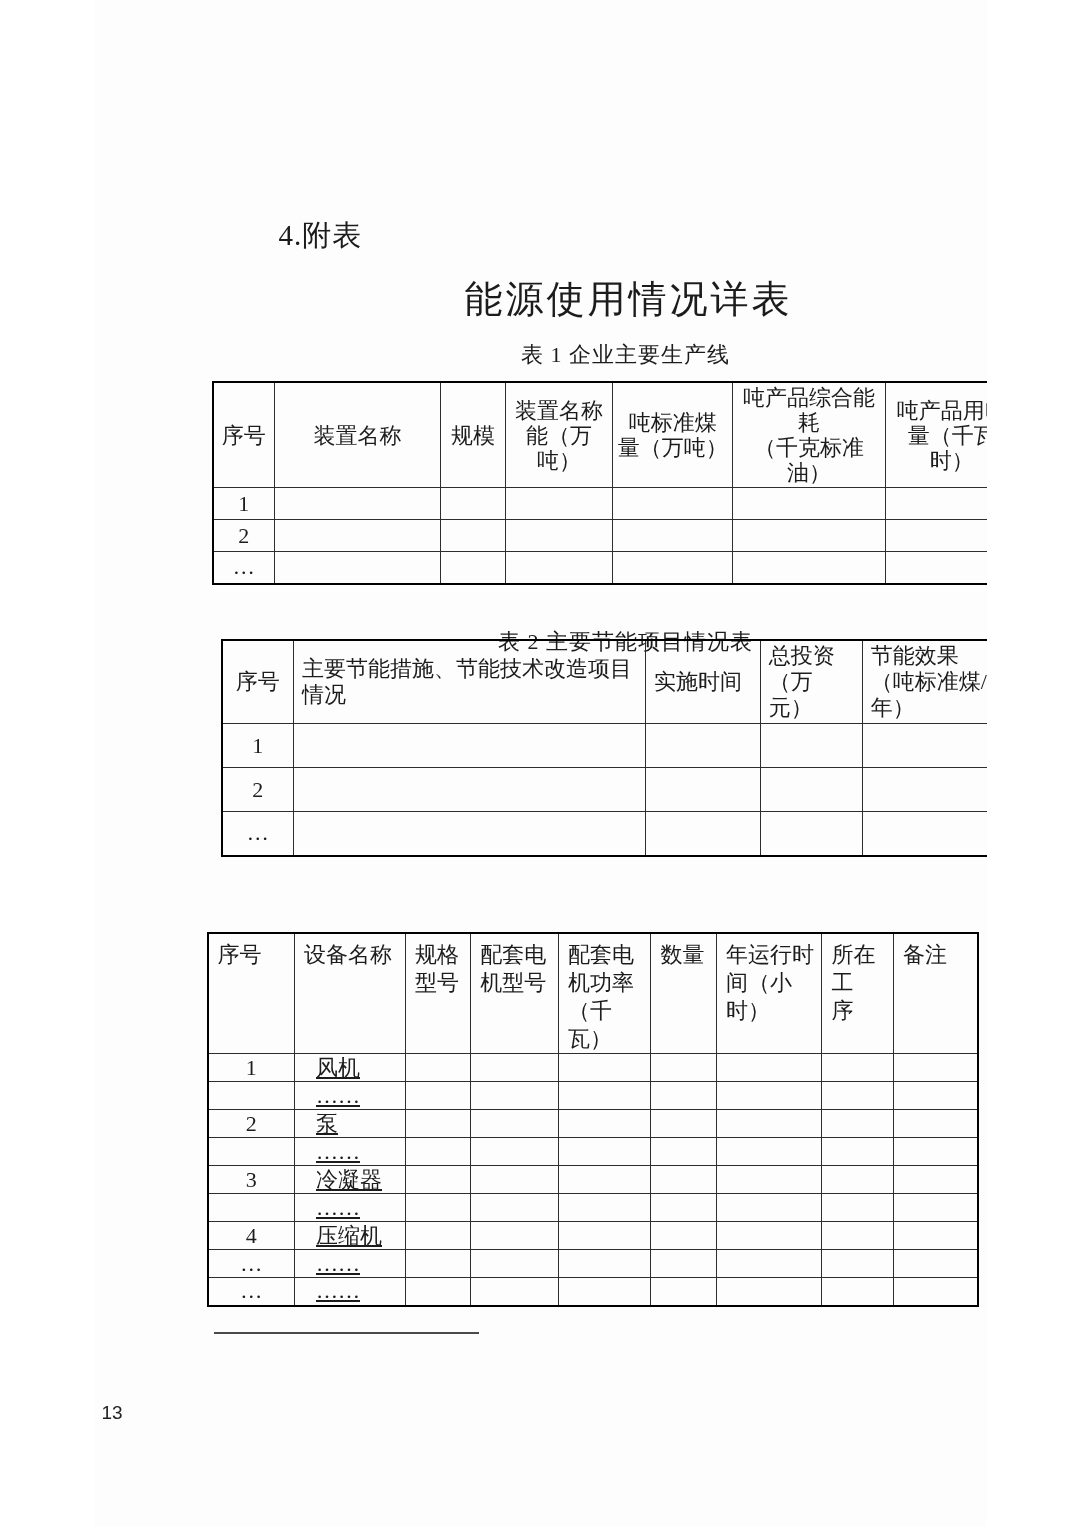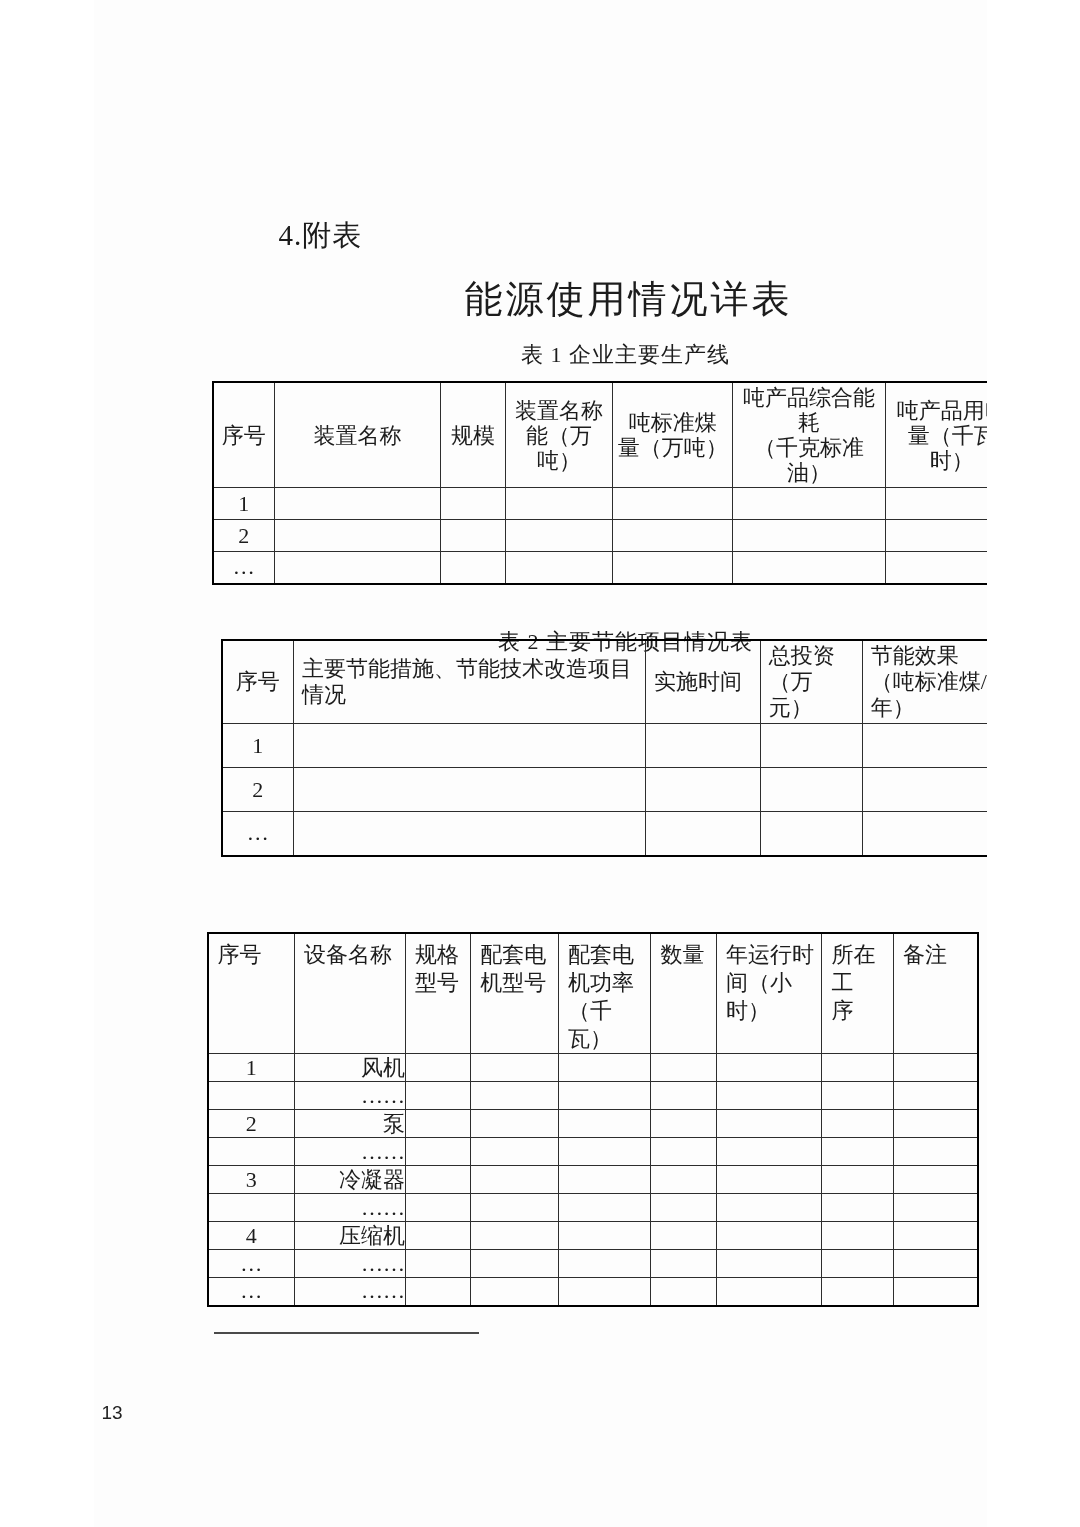--- a/index.html
+++ b/index.html
@@ -52,21 +52,21 @@
   
   table.t2 { left:127px; top:639px; width:811px; }
   .t2 th { height:60px; vertical-align:middle; text-align:left; padding:2px 8px; line-height:26px; }
   .t2 th:first-child { text-align:center; padding:2px 2px; }
   .t2 td { height:44px; text-align:center; vertical-align:middle; }
 
   
   table.t3 { left:113px; top:932px; width:772px; }
   .t3 th { height:88px; vertical-align:top; text-align:left; padding:7px 6px 0 9px; line-height:28px; }
   .t3 td { height:28px; text-align:center; vertical-align:middle; line-height:26px; }
-  .t3 td.cell-left { text-align:right; padding-left:6px; }
+  .t3 td.cell-left { text-align:left; padding-left:21px;text-decoration:underline; }
 
   .footnote-rule {
     position:absolute; left:120px; top:1332px;
     width:265px; height:2px; background:#4a4a4a;
   }
   .page-number {
     position:absolute; left:8px; top:1402px; width:1038px;
     text-align:left; font-size:19px;
     font-family:"Liberation Sans","DejaVu Sans",sans-serif;
     color:#222;

